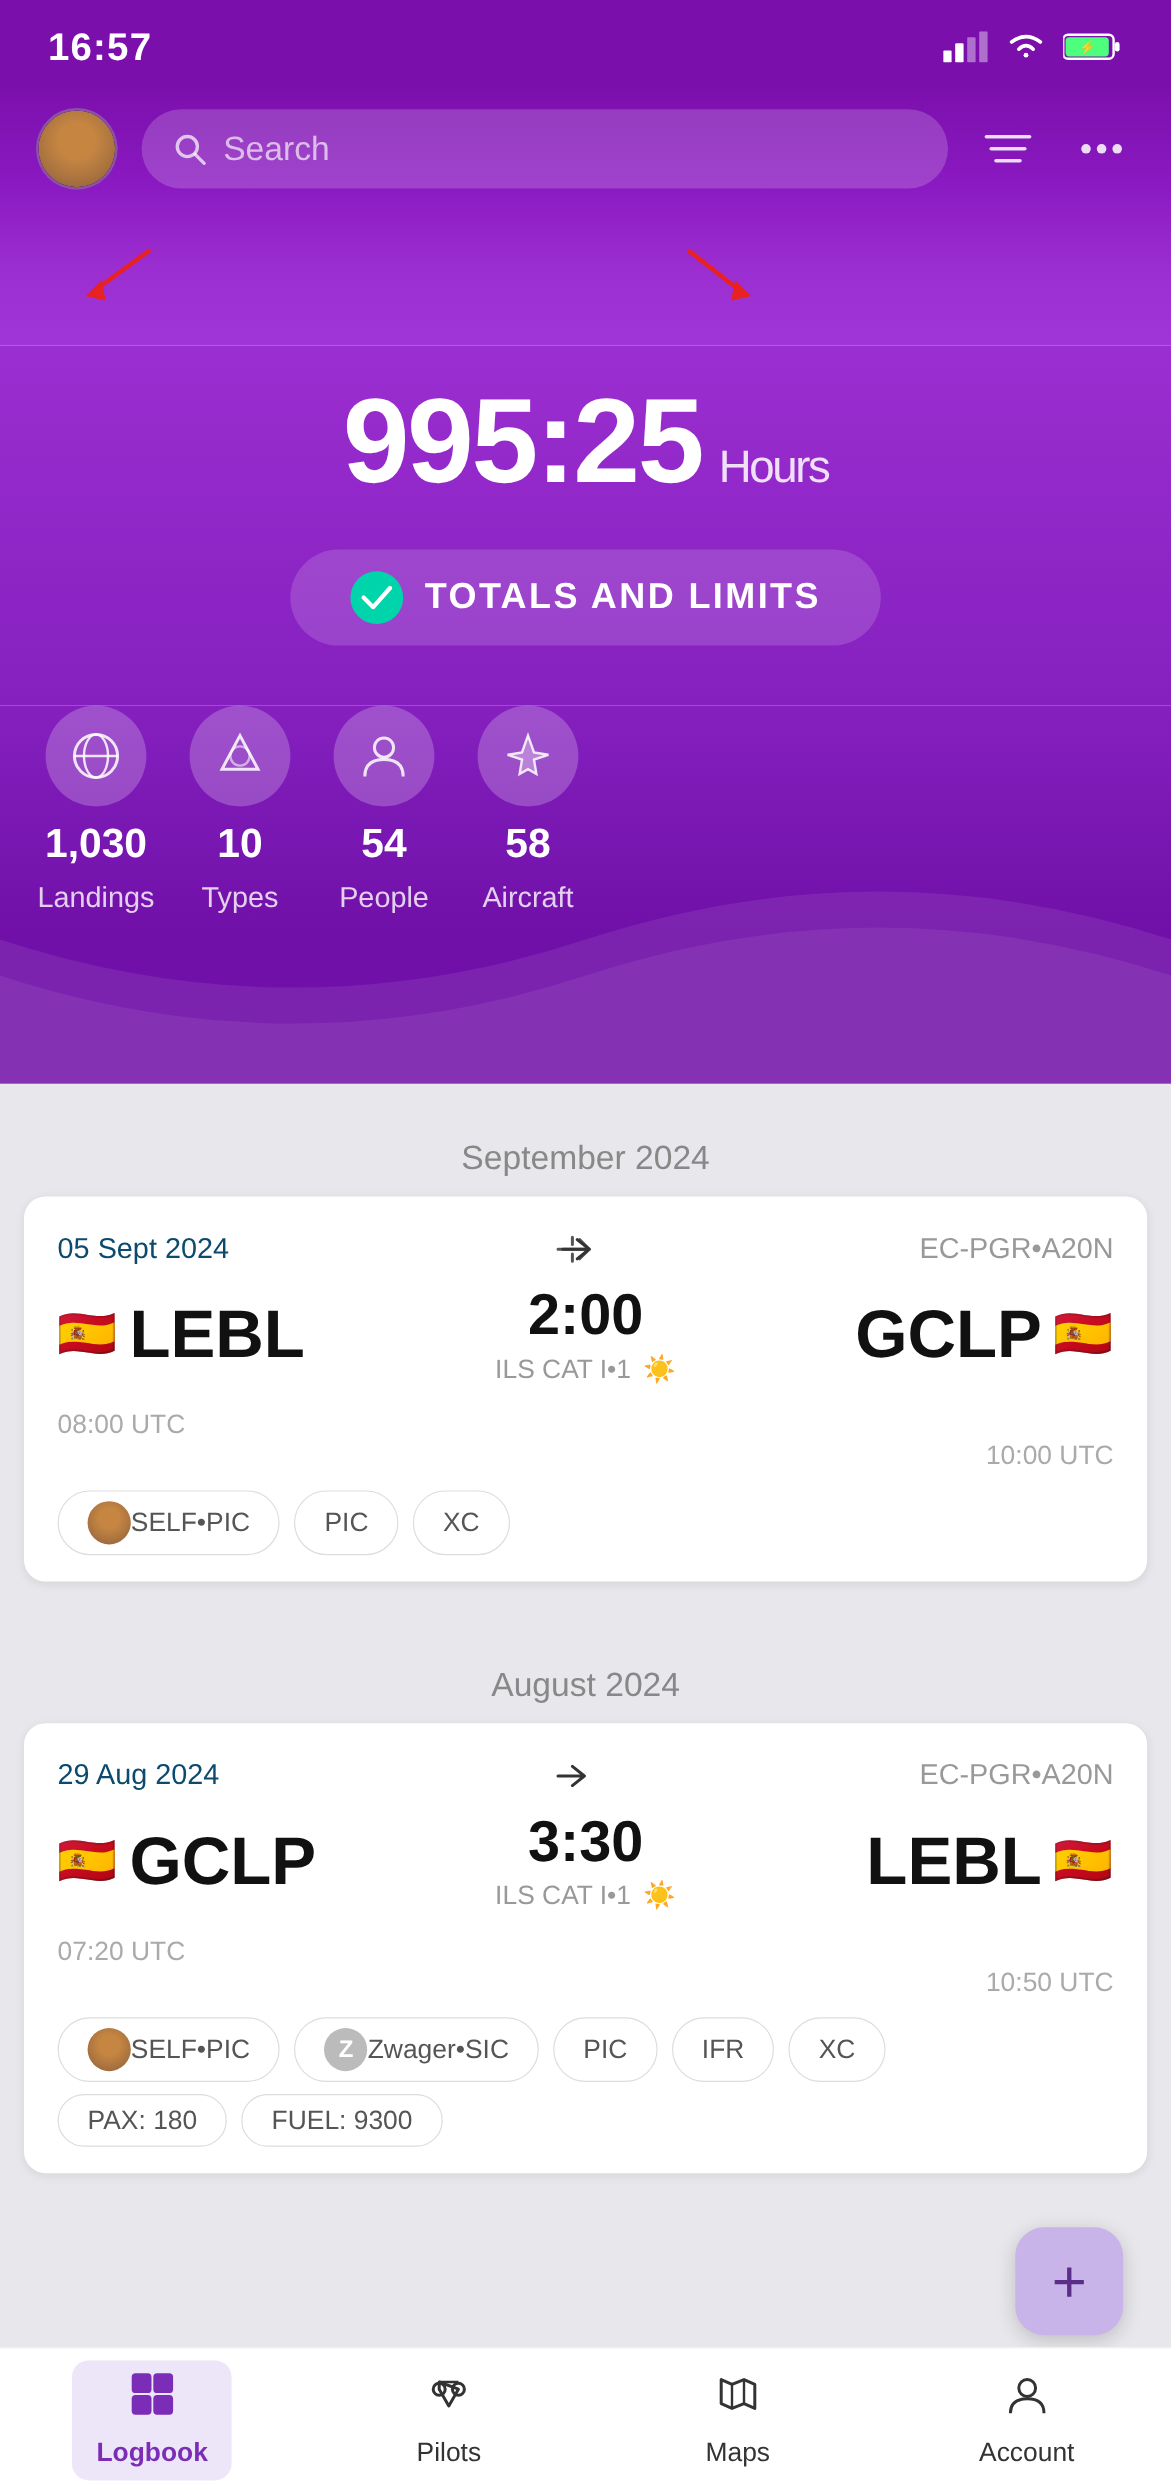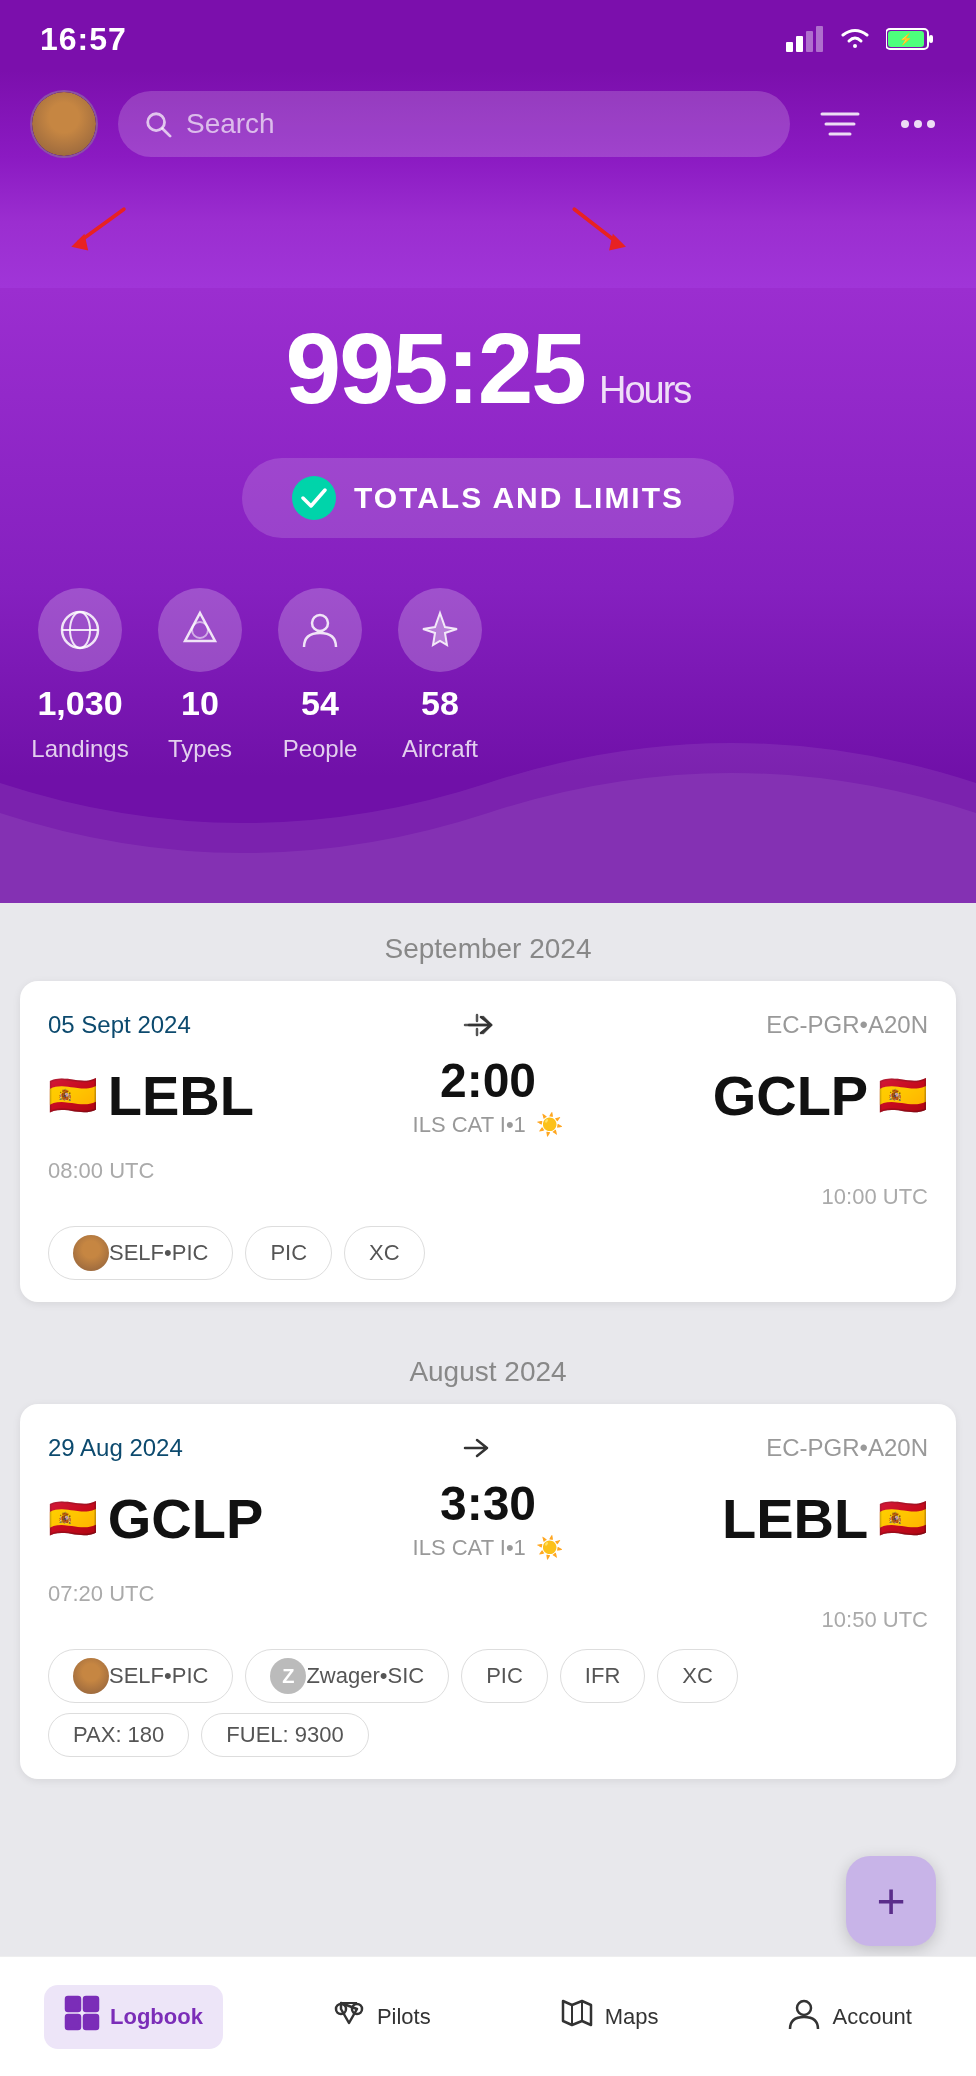--- a/index.html
+++ b/index.html
@@ -213,21 +213,21 @@
     
     .log-section {
       background: #e8e8ec;
       padding: 0 20px 30px;
     }
     .month-header {
       text-align: center;
       color: #888;
       font-size: 28px;
       font-weight: 500;
-      padding: 30px 0 16px;
+      padding: 46px 0 16px;
     }
 
     
     .flight-card {
       background: white;
       border-radius: 18px;
       padding: 26px 28px 22px;
       margin-bottom: 24px;
       box-shadow: 0 2px 8px rgba(0,0,0,0.08);
     }
@@ -358,21 +358,21 @@
       background: white;
       border-top: 1px solid #eee;
       display: flex;
       justify-content: space-around;
       align-items: center;
       padding: 10px 0;
       z-index: 200;
     }
     .nav-item {
       display: flex;
-      flex-direction: row;
+      flex-direction: column;
       align-items: center;
       gap: 10px;
       cursor: pointer;
       padding: 10px 20px;
       border-radius: 14px;
       min-width: 120px;
     }
     .nav-item.active {
       background: #ede5f8;
     }

